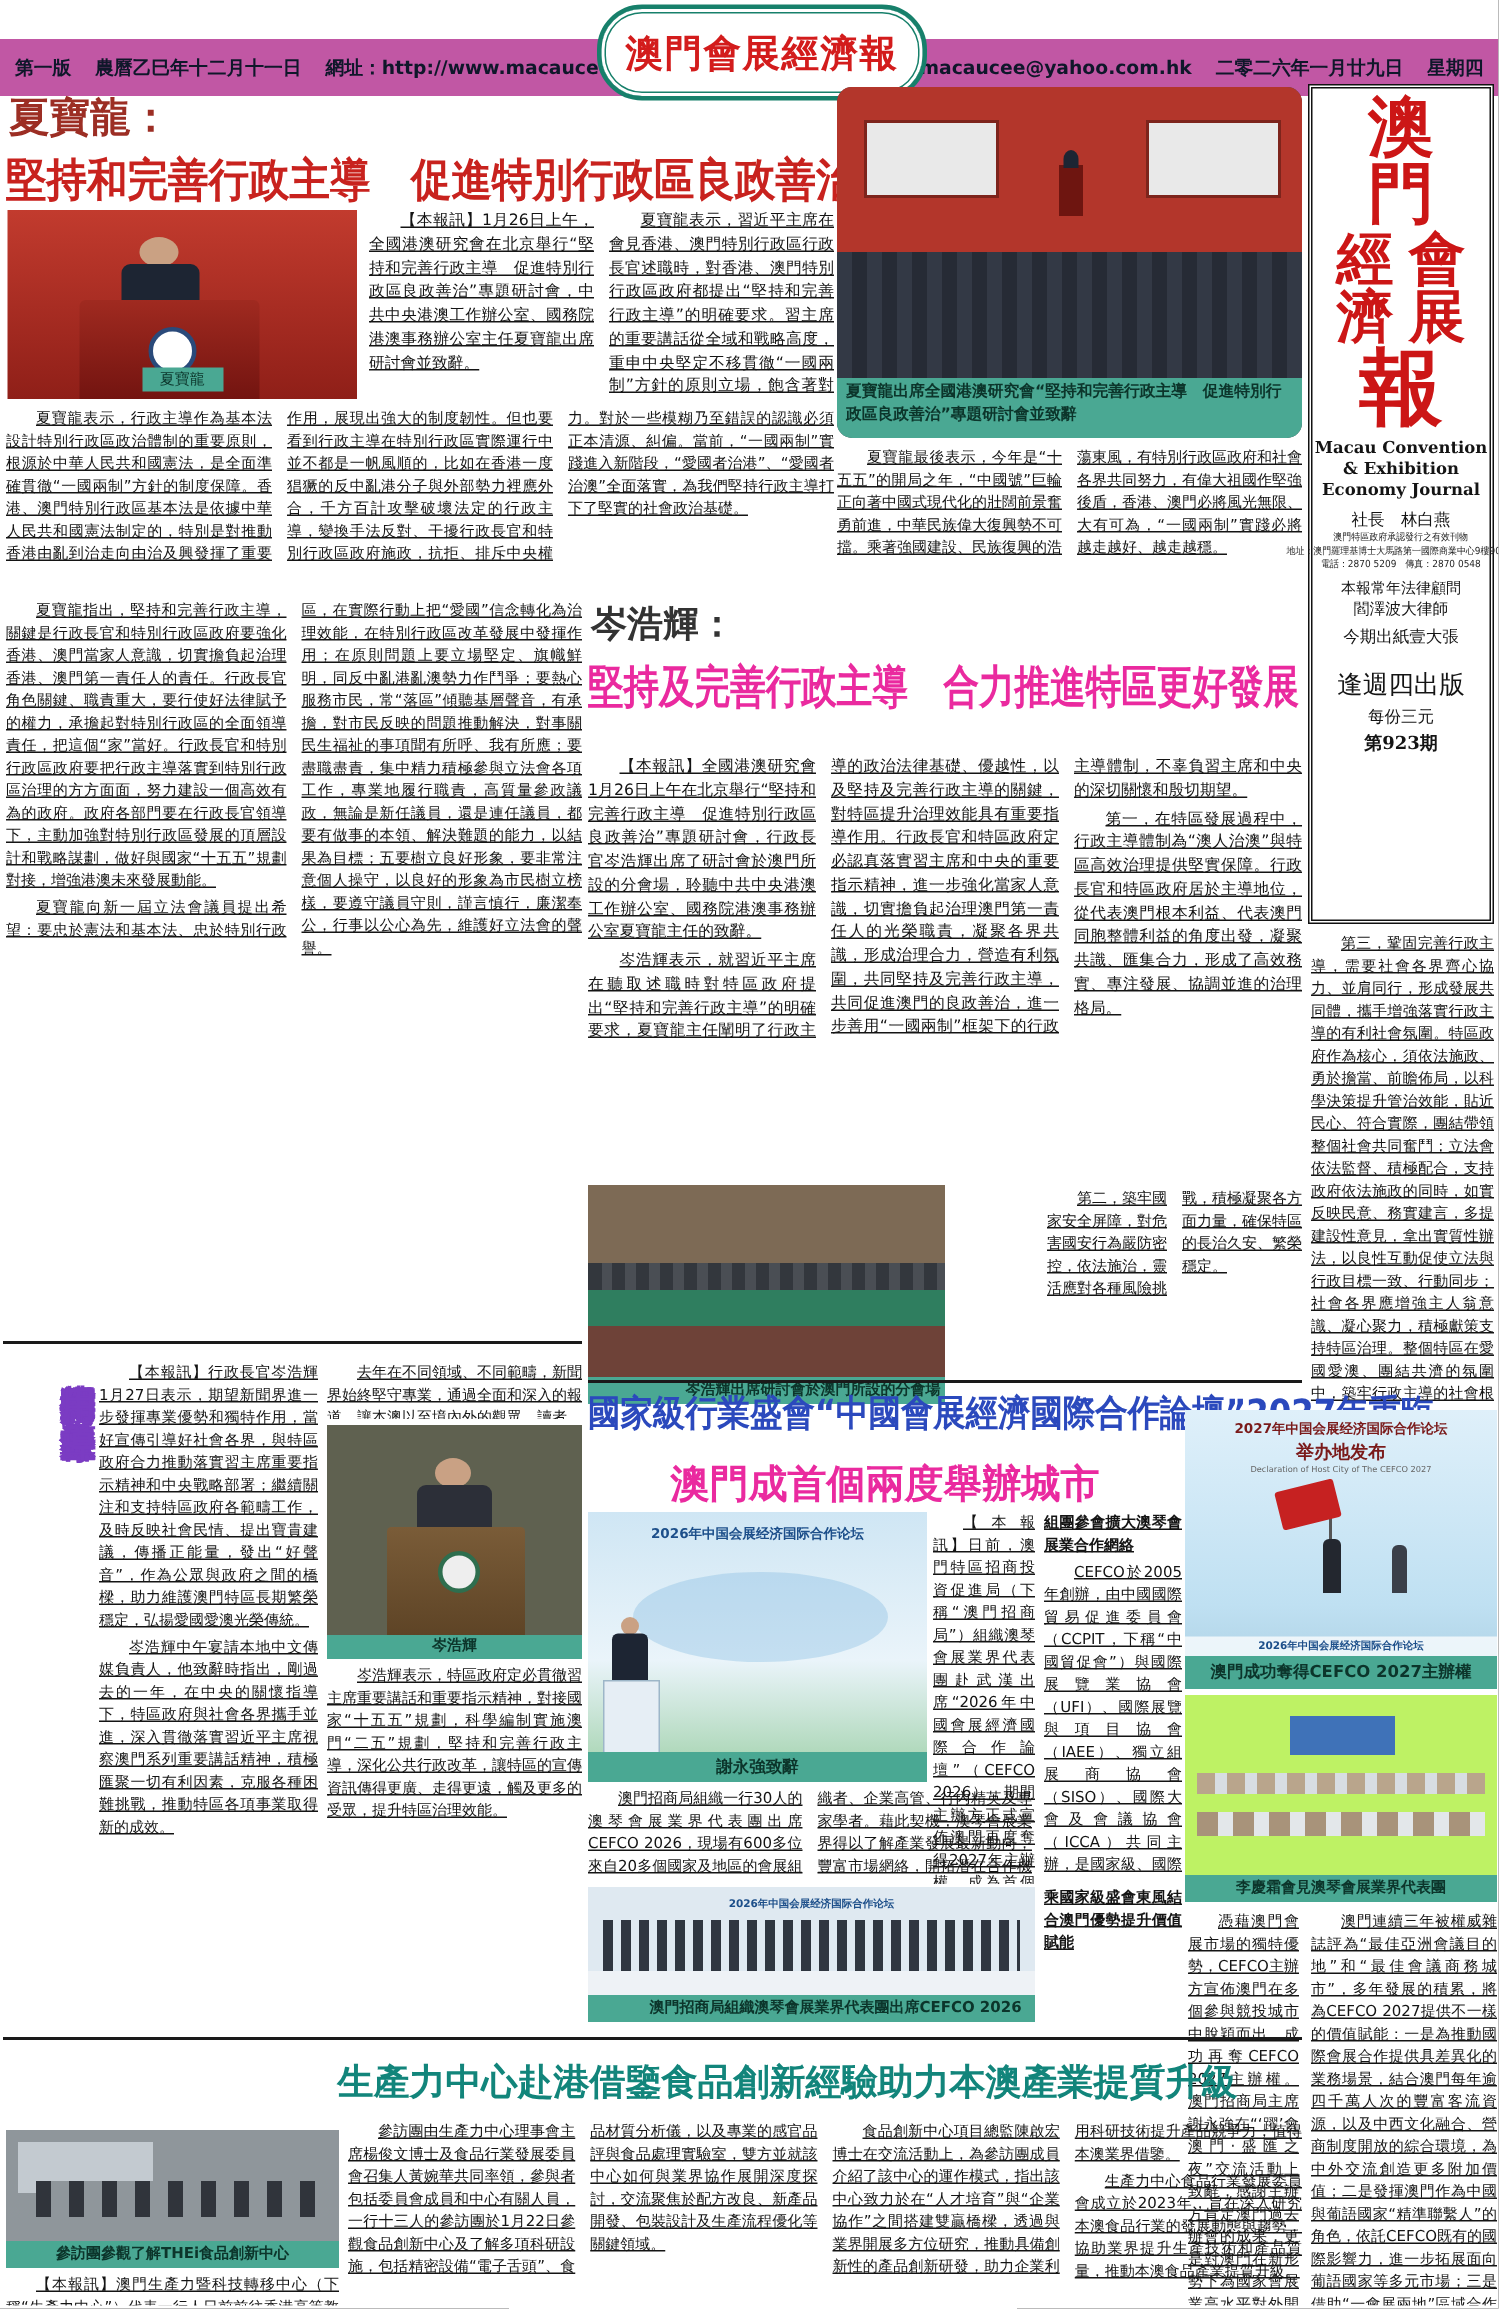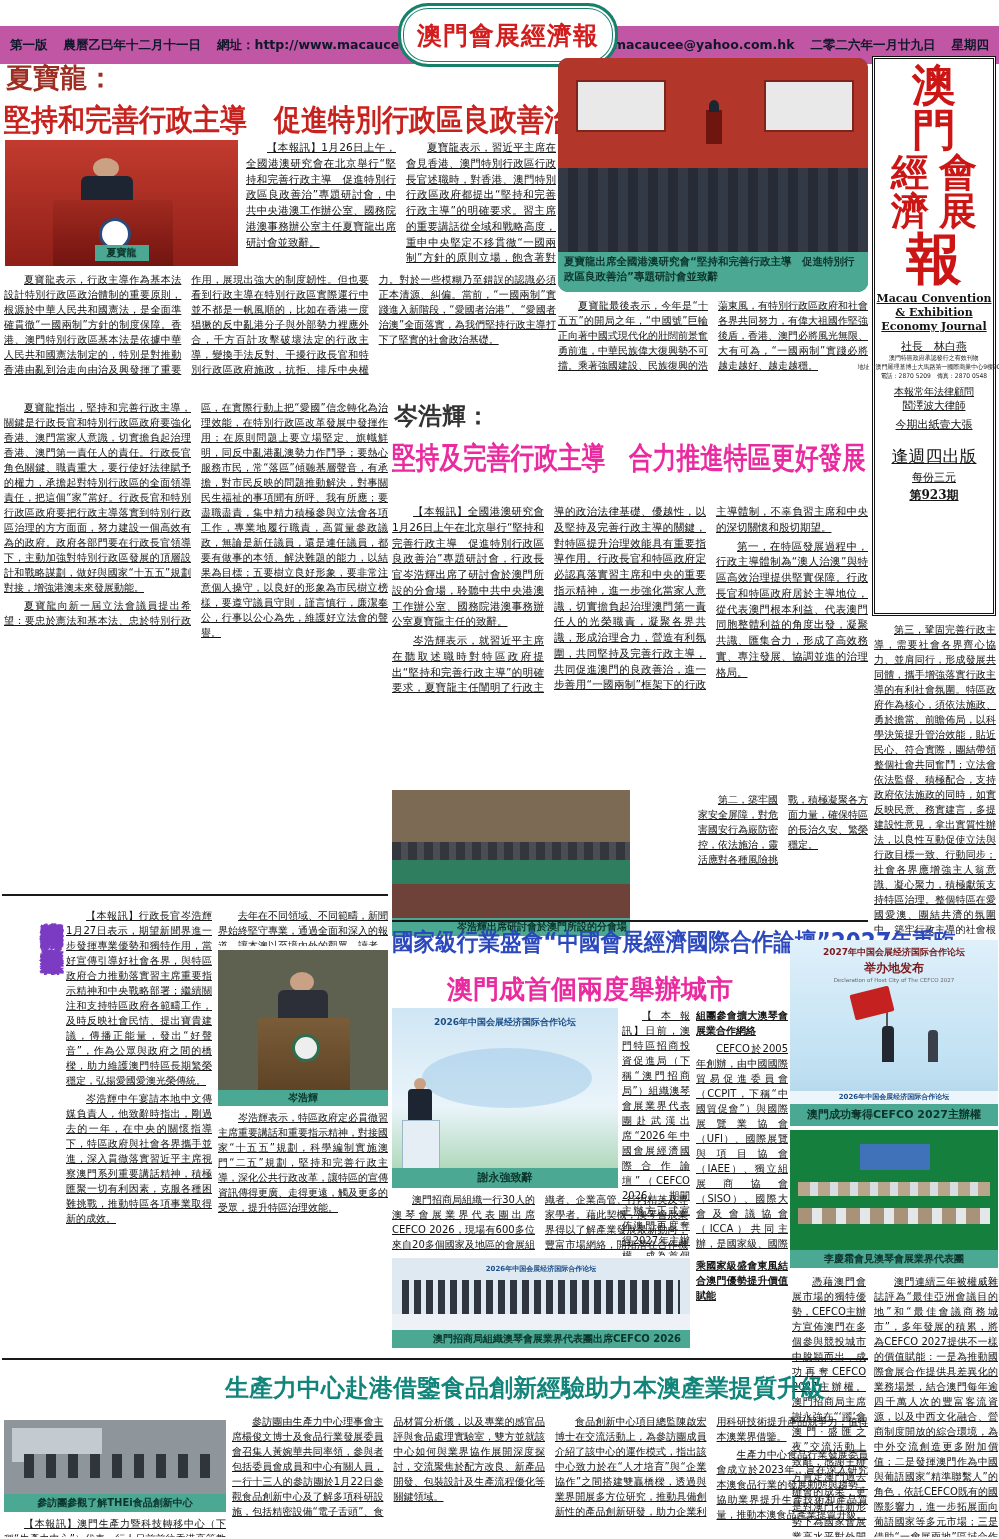--- a/index.html
+++ b/index.html
@@ -6,24 +6,24 @@
   .page{position:relative;width:999px;height:1539px;background:#fff;margin:0 auto;
         font-family:"DejaVu Sans","Liberation Sans",sans-serif;overflow:hidden;color:#141414;}
   .abs{position:absolute;}
   .bt{font-size:10px;line-height:1.5;text-align:justify;color:#141414;overflow:hidden;}
   .bt p{margin:0 0 3px;text-indent:2em;text-decoration:underline;}
   .c2{column-count:2;column-gap:10px;}
   .c3{column-count:3;column-gap:10px;}
   .c4{column-count:4;column-gap:10px;}
   .ph{position:absolute;overflow:hidden;background:#999;}
   .cap{background:#4aa893;color:#0c352b;font-weight:bold;text-align:center;overflow:hidden;}
-  .chip{position:absolute;background:#4aa893;color:#0c352b;font-weight:bold;font-size:10px;
+  .chip{position:absolute;background:#4aa893;color:#0c352b;font-weight:normal;font-size:10px;
         text-align:center;padding:1px 12px;white-space:nowrap;}
   .hl{position:absolute;background:#1a1a1a;height:2px;}
-  .serif{font-family:"DejaVu Serif","Liberation Serif",serif;text-decoration:underline;}
+  .serif{font-family:"DejaVu Serif","Liberation Serif",serif;}
   .pinkbar{position:absolute;left:0;top:26px;width:999px;height:38px;background:#c157a4;}
   .pinkbar .grp{position:absolute;top:0;height:100%;display:flex;align-items:center;gap:16px;
         color:#0f172a;font-weight:bold;font-size:12.5px;white-space:nowrap;}
   .logobox{position:absolute;left:398px;top:3px;width:214px;height:58px;background:#fff;
         border:3px solid #17806b;border-radius:30px;box-shadow:inset 0 0 0 2px #fff,inset 0 0 0 3px #17806b;
         display:flex;align-items:center;justify-content:center;}
   .logobox span{color:#d31c1c;font-weight:bold;font-size:25px;letter-spacing:1px;
         font-family:"DejaVu Serif","Liberation Serif",serif;}
   .mast{position:absolute;left:872px;top:56px;width:124px;height:560px;border:3px double #111;
         background:#fff;display:flex;flex-direction:column;align-items:center;box-sizing:border-box;padding-top:4px;}
@@ -189,21 +189,21 @@
     <div class="abs" style="left:0;top:20px;width:208px;text-align:center;font-size:12px;font-weight:bold;color:#7a1a1a;">举办地发布</div>
     <div class="abs" style="left:0;top:37px;width:208px;text-align:center;font-size:5.5px;color:#666;">Declaration of Host City of The CEFCO 2027</div>
     <div class="abs" style="left:96px;top:52px;width:2px;height:70px;background:#555;"></div>
     <div class="abs" style="left:62px;top:50px;width:40px;height:26px;background:#c62121;transform:rotate(-14deg);border-radius:2px;"></div>
     <div class="abs" style="left:92px;top:86px;width:12px;height:36px;background:#23272f;border-radius:4px 4px 0 0;"></div>
     <div class="abs" style="left:138px;top:90px;width:10px;height:32px;background:#3a3f49;border-radius:4px 4px 0 0;"></div>
     <div class="abs" style="left:0;bottom:22px;width:208px;height:13px;background:rgba(255,255,255,.75);text-align:center;font-size:7px;font-weight:bold;color:#1d4f8a;line-height:13px;">2026年中国会展经济国际合作论坛</div>
     <div class="cap abs" style="left:0;bottom:0;width:208px;height:22px;font-size:11px;line-height:22px;">澳門成功奪得CEFCO 2027主辦權</div>
   </div>
 
-  <div class="ph" style="left:790px;top:1130px;width:208px;height:138px;background:#15803d;">
+  <div class="ph" style="left:790px;top:1130px;width:208px;height:138px;background:#bef264;">
     <div class="abs" style="left:70px;top:14px;width:70px;height:26px;background:#3f72b8;"></div>
     <div class="abs" style="left:8px;top:52px;width:192px;height:14px;background:repeating-linear-gradient(90deg,#b9a58c 0 12px,#d8dde2 12px 20px);"></div>
     <div class="abs" style="left:8px;top:78px;width:192px;height:16px;background:repeating-linear-gradient(90deg,#a8937a 0 14px,#e3e7ea 14px 24px);"></div>
     <div class="cap abs" style="left:0;bottom:0;width:208px;height:18px;font-size:10px;line-height:18px;">李慶霜會見澳琴會展業界代表團</div>
   </div>
 
   <div class="bt c2 abs" style="left:392px;top:1192px;width:296px;height:62px;">
     <p>澳門招商局組織一行30人的澳琴會展業界代表團出席CEFCO 2026，現場有600多位來自20多個國家及地區的會展組織者、企業高管、行內精英及專家學者。藉此契機，澳琴會展業界得以了解產業發展最新動向，豐富市場網絡，開拓潛在合作機遇，增進產業綜合實力及核心競爭力之餘，有利於推介澳琴會展優勢、吸引活動落戶。參會期間，中國貿促會副會長李慶霜與澳琴會展業界代表團會面。</p>
   </div>
 

